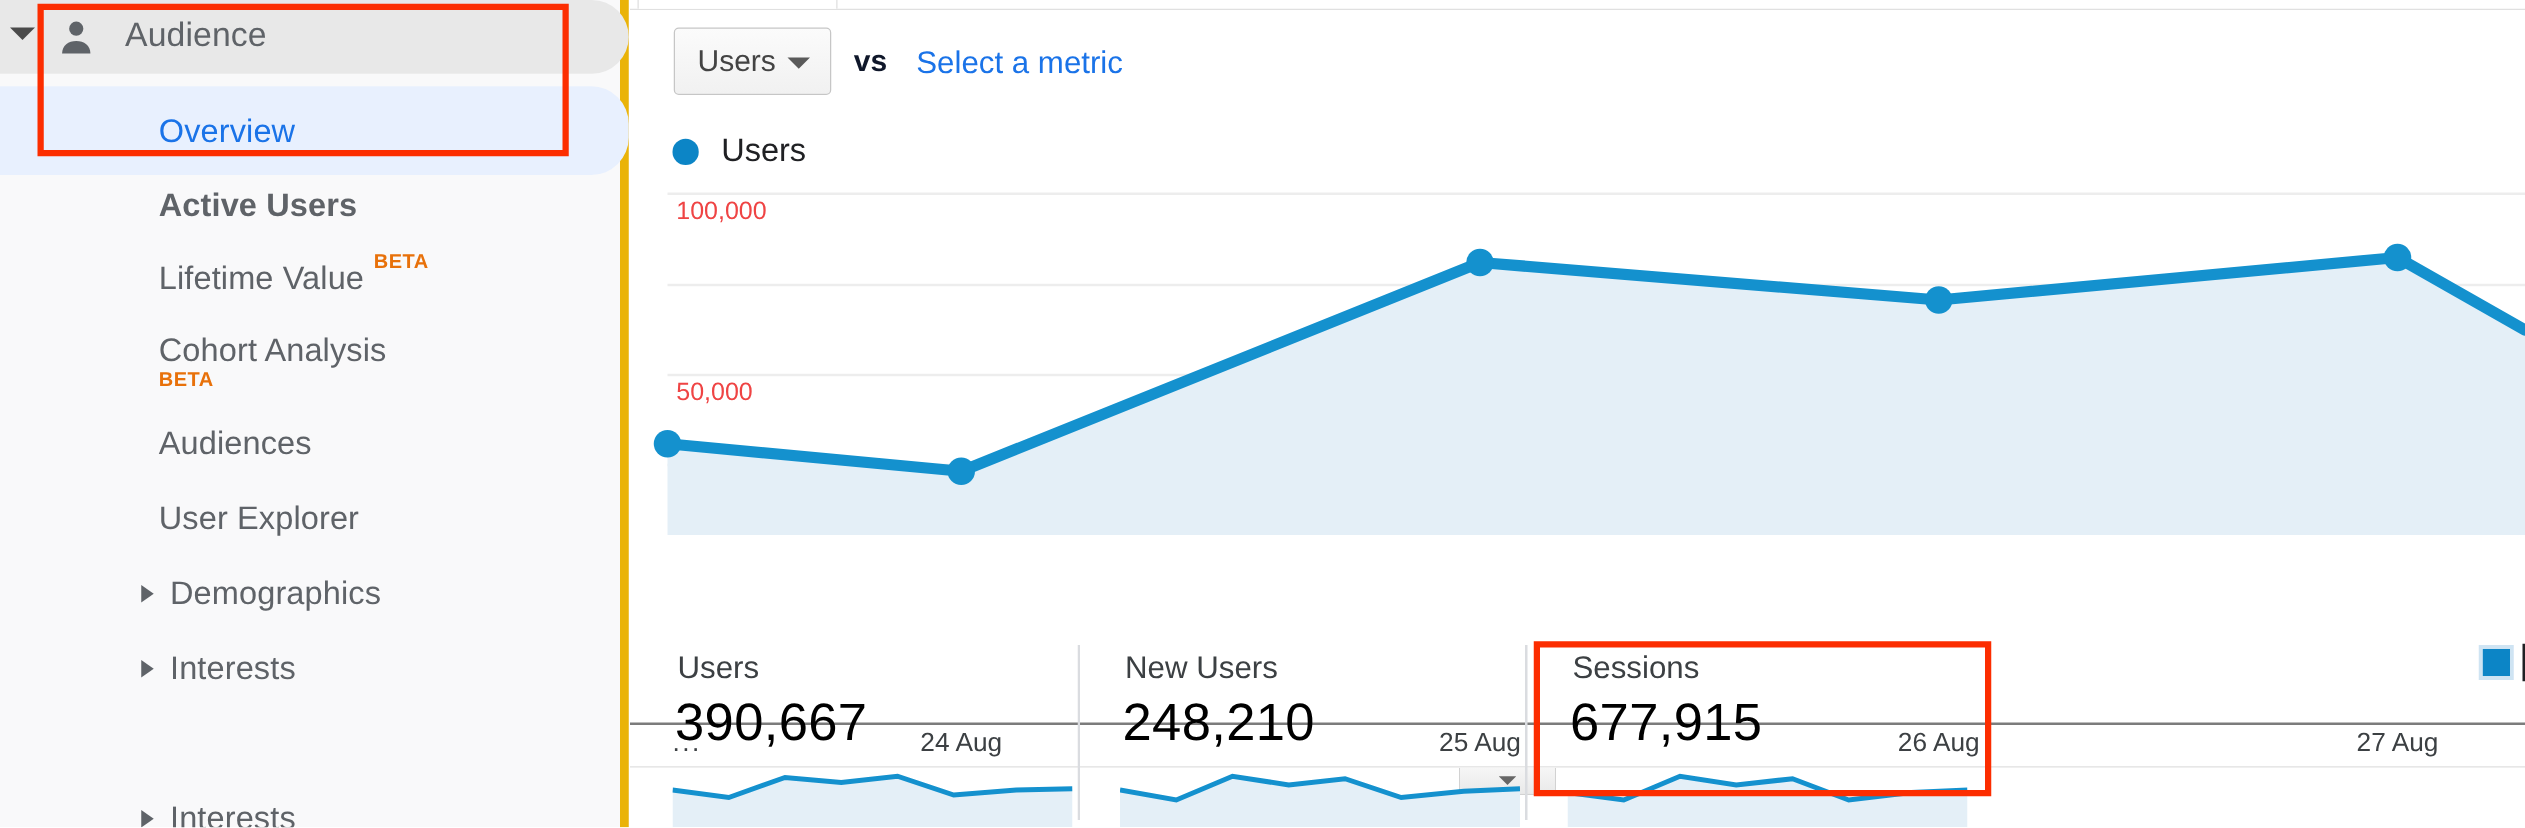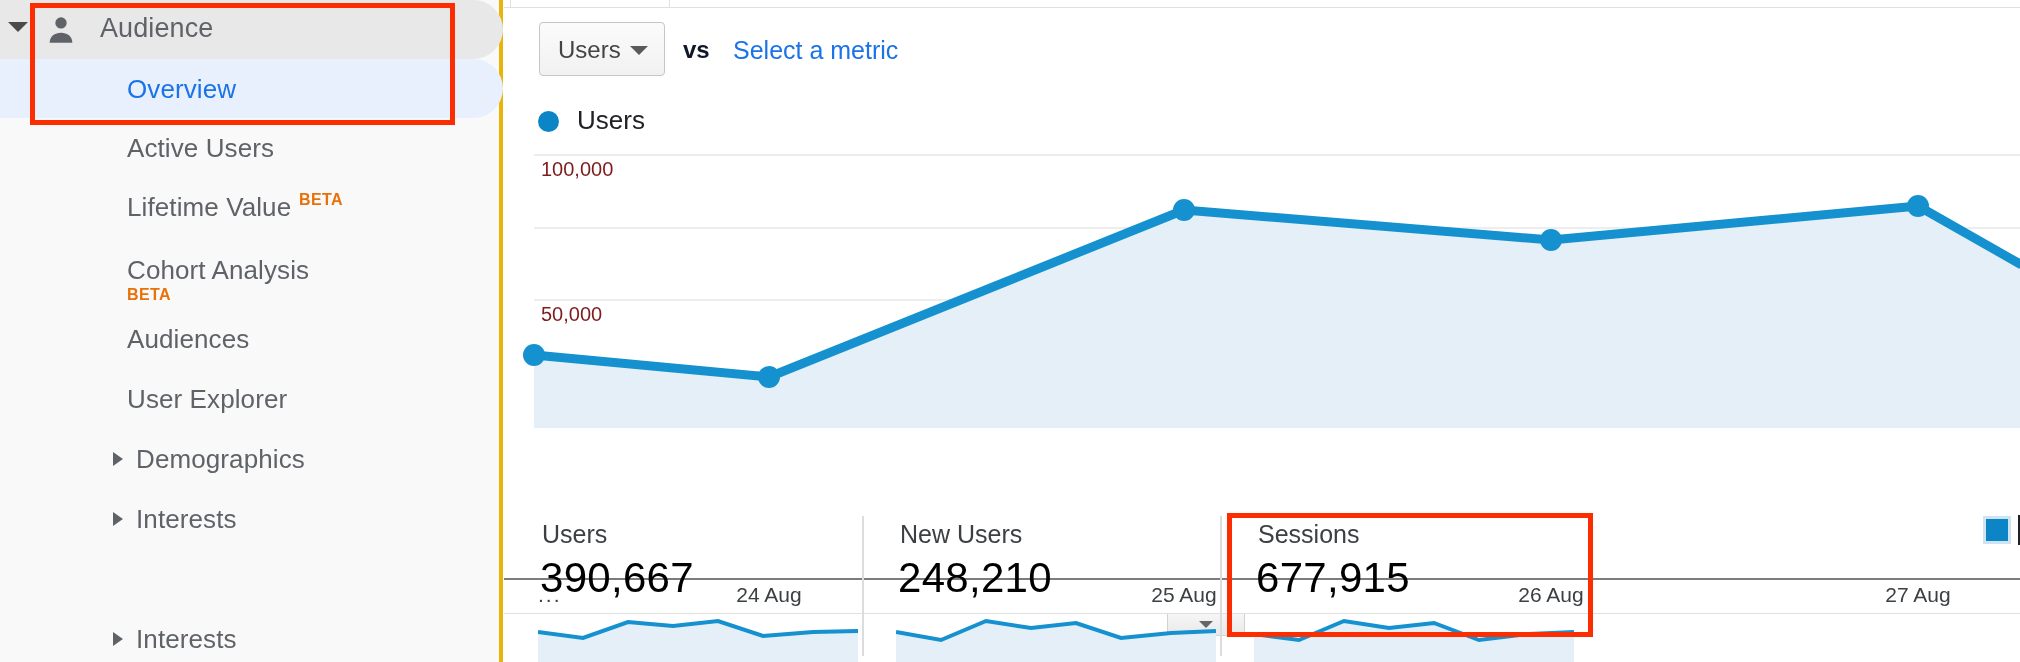--- a/index.html
+++ b/index.html
@@ -16,21 +16,21 @@
     background: #ffffff;
   }
 
   
   #sidebar {
     position: absolute;
     left: 0; top: 0;
     width: 503px;
     height: 662px;
     background: #F9F9FA;
-    border-right: 4px solid #eab308;
+    border-right: 7px solid #eab308;
     box-sizing: border-box;
   }
   .nav-header {
     position: absolute;
     left: 0; top: 0;
     width: 503px; height: 59px;
     background: #E8E8E8;
     border-top-right-radius: 30px;
     border-bottom-right-radius: 30px;
   }
@@ -52,25 +52,26 @@
     left: 100px; top: 13px;
     font-size: 27px;
     color: #5f6368;
     letter-spacing: .1px;
   }
 
   .nav-item {
     position: absolute;
     left: 0;
     width: 503px;
-    height: 59px;
+    height: 71px;
     font-size: 26px;
     color: #5f6368;
     letter-spacing: .1px;
     white-space: nowrap;
+    margin-top: 10px;
   }
   .nav-item > .lbl {
     position: absolute;
     left: 127px;
     top: 50%;
     transform: translateY(-50%);
   }
   .nav-item.selected {
     background: #E8F0FE;
     border-top-right-radius: 30px;
@@ -188,21 +189,21 @@
 
   
   #chart-area {
     position: absolute;
     left: 0; top: 150px;
     width: 1516px; height: 285px;
   }
   .ytick {
     position: absolute;
     font-size: 20px;
-    color: #7f1d1d;
+    color: #ef4444;
     left: 37px;
     z-index: 4;
   }
   .xtick {
     position: absolute;
     top: 433px;
     font-size: 21px;
     color: #3c4043;
     transform: translateX(-50%);
   }
@@ -304,21 +305,21 @@
         <circle cx="12" cy="7" r="4" fill="#5f6368"></circle>
         <path d="M4 21c0-4.4 3.6-7 8-7s8 2.6 8 7z" fill="#5f6368"></path>
       </svg>
       <div class="nav-header-label">Audience</div>
     </div>
 
     <div class="nav-item selected" style="top:59px;">
       <span class="lbl">Overview</span>
     </div>
 
-    <div class="nav-item" style="top:118px;">
+    <div class="nav-item" style="top:118px;font-weight:bold;">
       <span class="lbl">Active Users</span>
     </div>
 
     <div class="nav-item" style="top:177px;">
       <span class="lbl">Lifetime Value</span>
       <span class="beta-sup" style="left:299px; top:14px;">BETA</span>
     </div>
 
     <div class="nav-item" style="top:233px;">
       <span class="lbl" style="top:22px; transform:none;">Cohort Analysis</span>

